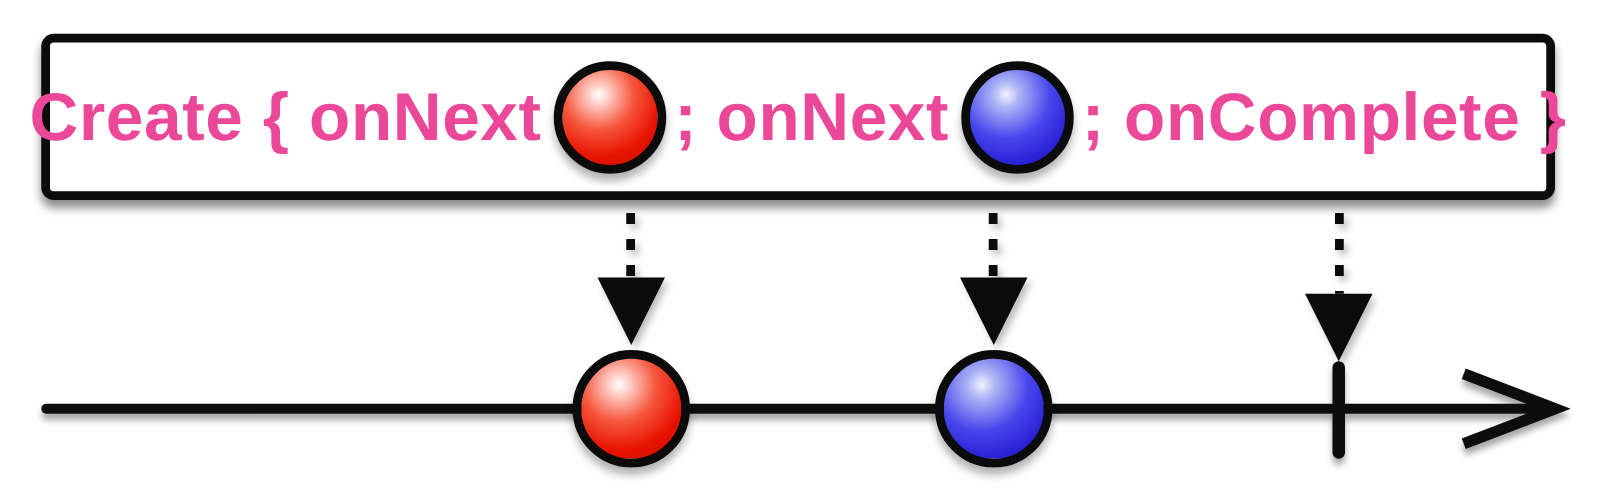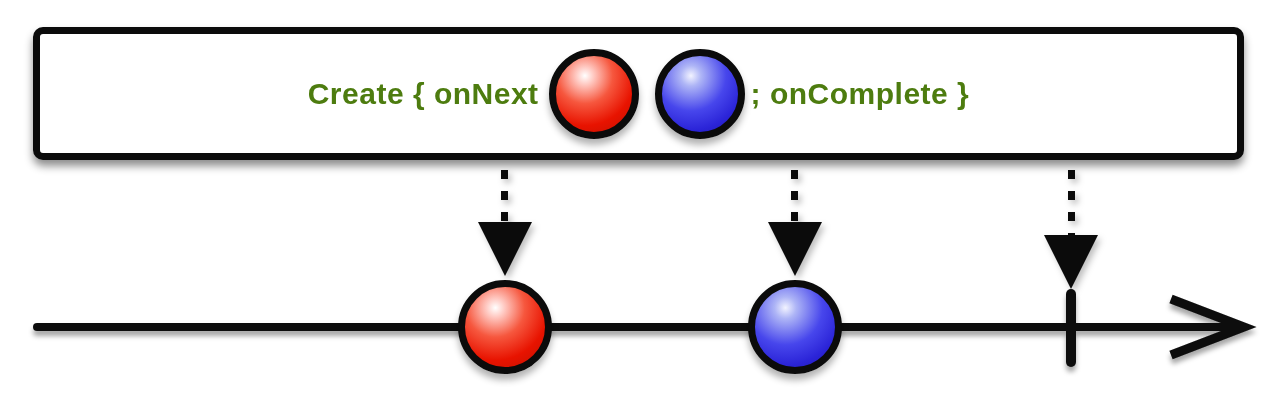--- a/index.html
+++ b/index.html
@@ -23,23 +23,23 @@
     background: #ffffff;
     border: 7px solid #0b0b0b;
     border-radius: 10px;
     box-shadow: 0 6px 8px rgba(0,0,0,0.45);
     display: flex;
     align-items: center;
     justify-content: center;
     white-space: pre;
   }
   .op-text {
-    font-size: 30px;
+    font-size: 54px;
     font-weight: bold;
-    color: #4d7c0f;
+    color: #ec4899;
     letter-spacing: 0.5px;
     text-align: right;
   }
 
   
   .marble {
     box-sizing: border-box;
     border: 7px solid #0b0b0b;
     border-radius: 50%;
     box-shadow: 0 6px 7px rgba(0,0,0,0.30);
@@ -116,17 +116,18 @@
     <div class="dash"></div>
     <div class="head"></div>
   </div>
 
   <div class="marble red event" id="event-marble-red" style="left: 457.547px;"></div>
   <div class="marble blue event" id="event-marble-blue" style="left: 747.547px;"></div>
 
   <div class="op-box">
     <span class="op-text">Create { onNext</span>
     <span class="marble red inline" id="box-marble-red"></span>
+    <span class="op-text">; onNext</span>
     <span class="marble blue inline" id="box-marble-blue"></span>
     <span class="op-text">; onComplete }</span>
   </div>
 
 </div>
 
 </body></html>

